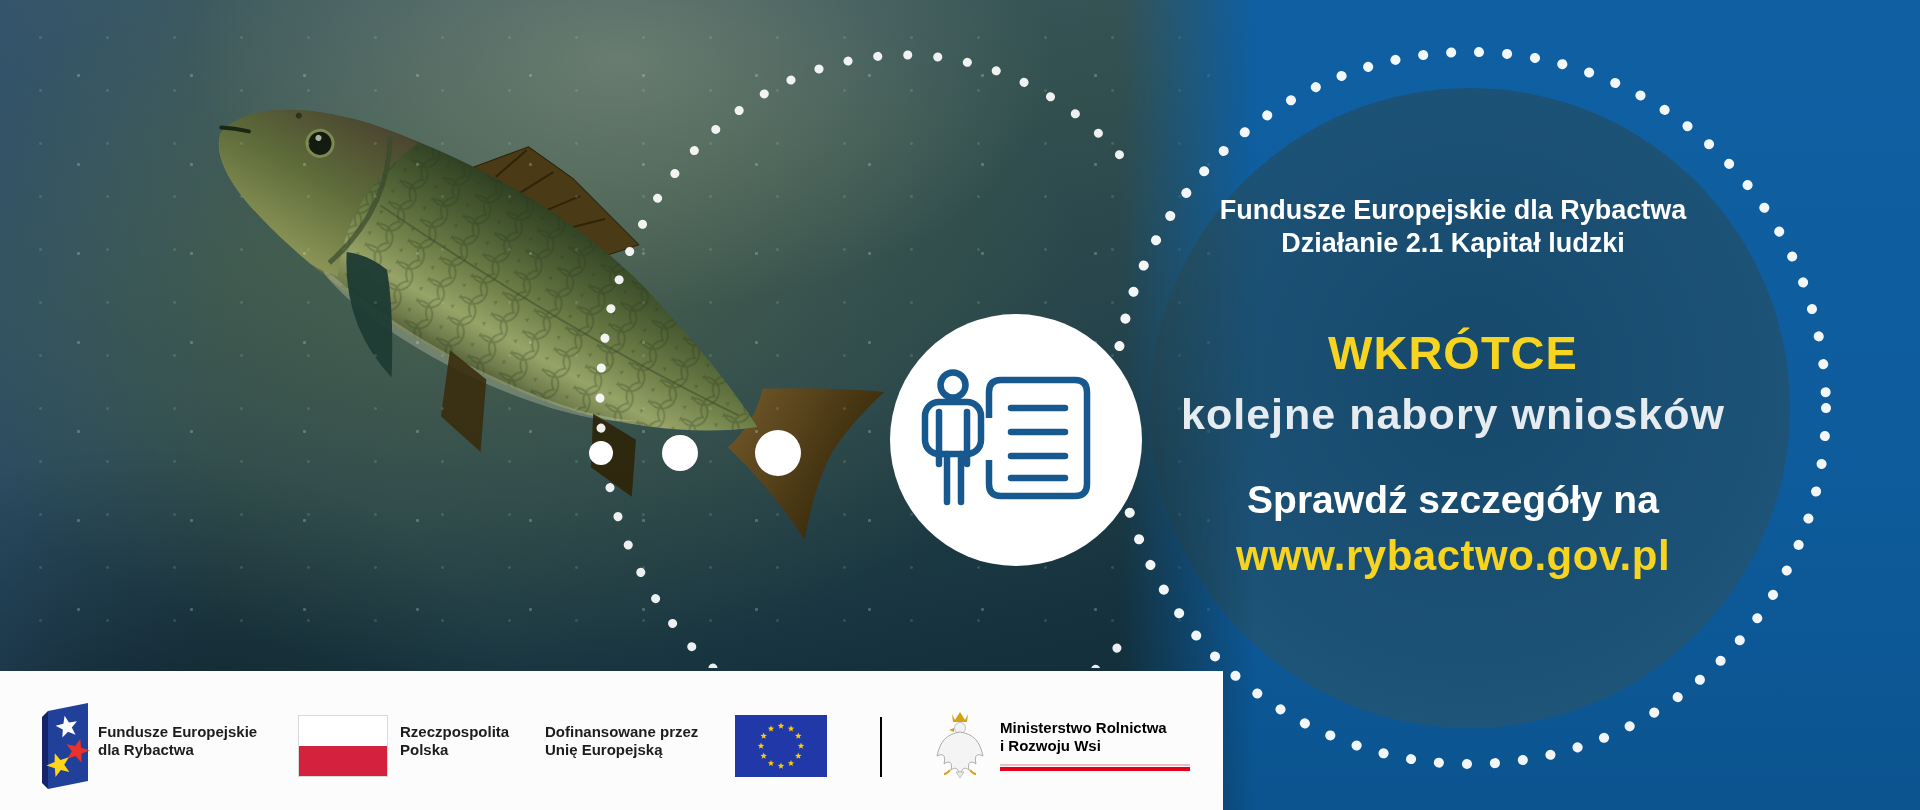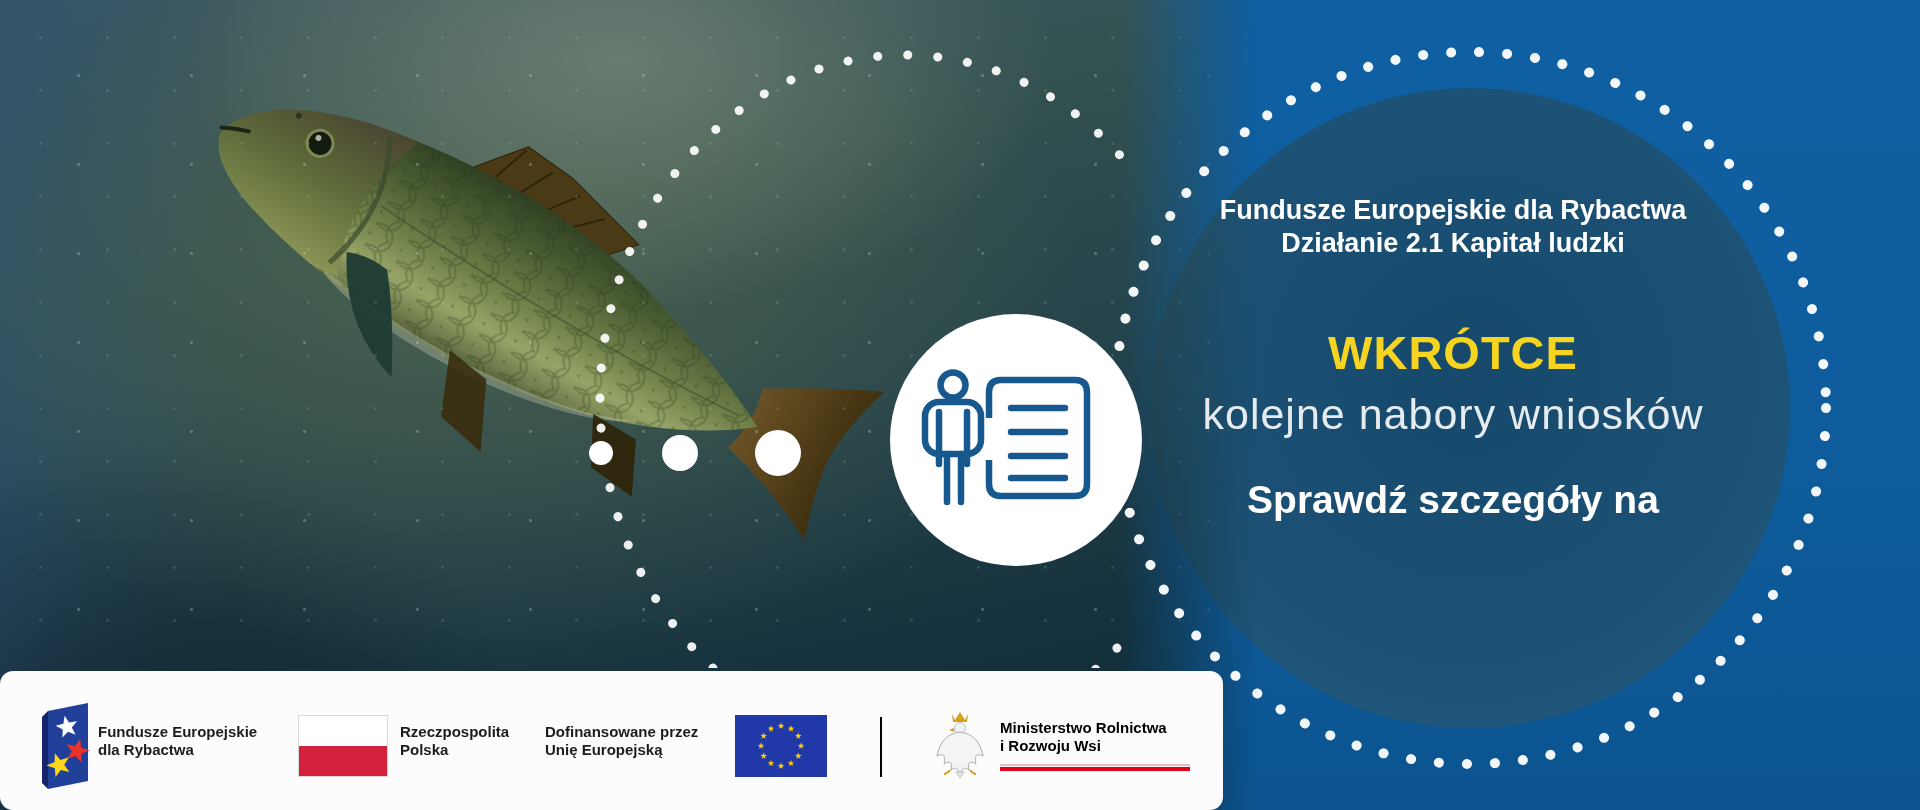--- a/index.html
+++ b/index.html
@@ -46,25 +46,25 @@
       radial-gradient(circle, rgba(200,222,210,0.16) 1px, transparent 1.8px);
     background-size:113px 89px, 67px 53px;
     background-position:22px 31px, 7px 11px;
   }
   .fish-svg{position:absolute;left:120px;top:30px;}
   .overlay-svg{position:absolute;left:0;top:0;}
   
   .cta{position:absolute;left:1170px;top:194px;width:566px;text-align:center;color:var(--text-white,#fff);}
   .cta .l1{font-size:27px;font-weight:bold;line-height:33px;}
   .cta .head{font-size:47px;font-weight:bold;line-height:54px;margin-top:66px;letter-spacing:1px;color:var(--accent-yellow,#F7D41F);}
-  .cta .sub{font-size:43px;font-weight:normal;line-height:50px;margin-top:9px;letter-spacing:1px;color:var(--sub-white,#E5EBEE);}
+  .cta .sub{font-size:43px;font-weight:bold;line-height:50px;margin-top:9px;letter-spacing:1px;color:var(--sub-white,#E5EBEE);}
   .cta .check{font-size:39px;font-weight:bold;line-height:45px;margin-top:38px;}
   .cta .url{font-size:42px;font-weight:bold;line-height:48px;margin-top:10px;letter-spacing:0.5px;color:var(--accent-yellow,#F7D41F);cursor:pointer;}
   
-  .footer{position:absolute;left:0;top:671px;width:1223px;height:139px;background:#FCFCFC;color:var(--footer-text,#1D1D1B);border-radius:13px;}
+  .footer{position:absolute;left:0;top:671px;width:1223px;height:139px;background:#FCFCFC;color:var(--footer-text,#1D1D1B);}
   .footer .txt{position:absolute;font-size:15px;font-weight:bold;line-height:18px;white-space:nowrap;}
   .fund-logo{position:absolute;left:36px;top:30px;}
   .t-fund{left:98px;top:52px;}
   .flag-pl{position:absolute;left:298px;top:44px;width:90px;height:62px;border:1px solid #D9D9D9;box-sizing:border-box;}
   .flag-pl .w{height:50%;background:#fff;}
   .flag-pl .r{height:50%;background:var(--flag-red,#D4213D);}
   .t-rp{left:400px;top:52px;}
   .t-cofund{left:545px;top:52px;width:178px;text-align:left;}
   .flag-eu{position:absolute;left:735px;top:44px;}
   .divider{position:absolute;left:880px;top:46px;width:2px;height:60px;background:#000;}
@@ -160,20 +160,21 @@
       <path d="M88,36 H142 M88,60 H142 M88,84 H142 M88,106 H142" stroke-linecap="round"></path>
     </g>
   </svg>
 
   <div class="cta">
     <div class="l1">Fundusze Europejskie dla Rybactwa</div>
     <div class="l1">Działanie 2.1 Kapitał ludzki</div>
     <div class="head">WKRÓTCE</div>
     <div class="sub">kolejne nabory wniosków</div>
     <div class="check">Sprawdź szczegóły na</div>
+    <div class="url">www.rybactwo.gov.pl</div>
   </div>
 
   <div class="footer">
 
     <svg class="fund-logo" width="56" height="92" viewBox="0 0 56 92">
       <defs>
         <path id="star" d="M0,-10 L2.47,-3.4 L9.51,-3.09 L4,1.3 L5.88,8.09 L0,4.2 L-5.88,8.09 L-4,1.3 L-9.51,-3.09 L-2.47,-3.4 Z"></path>
       </defs>
       <polygon points="6,16 12,10 12,88 6,82" fill="#16246B"></polygon>
       <polygon points="12,10 52,2 52,80 12,88" fill="#21409A"></polygon>

